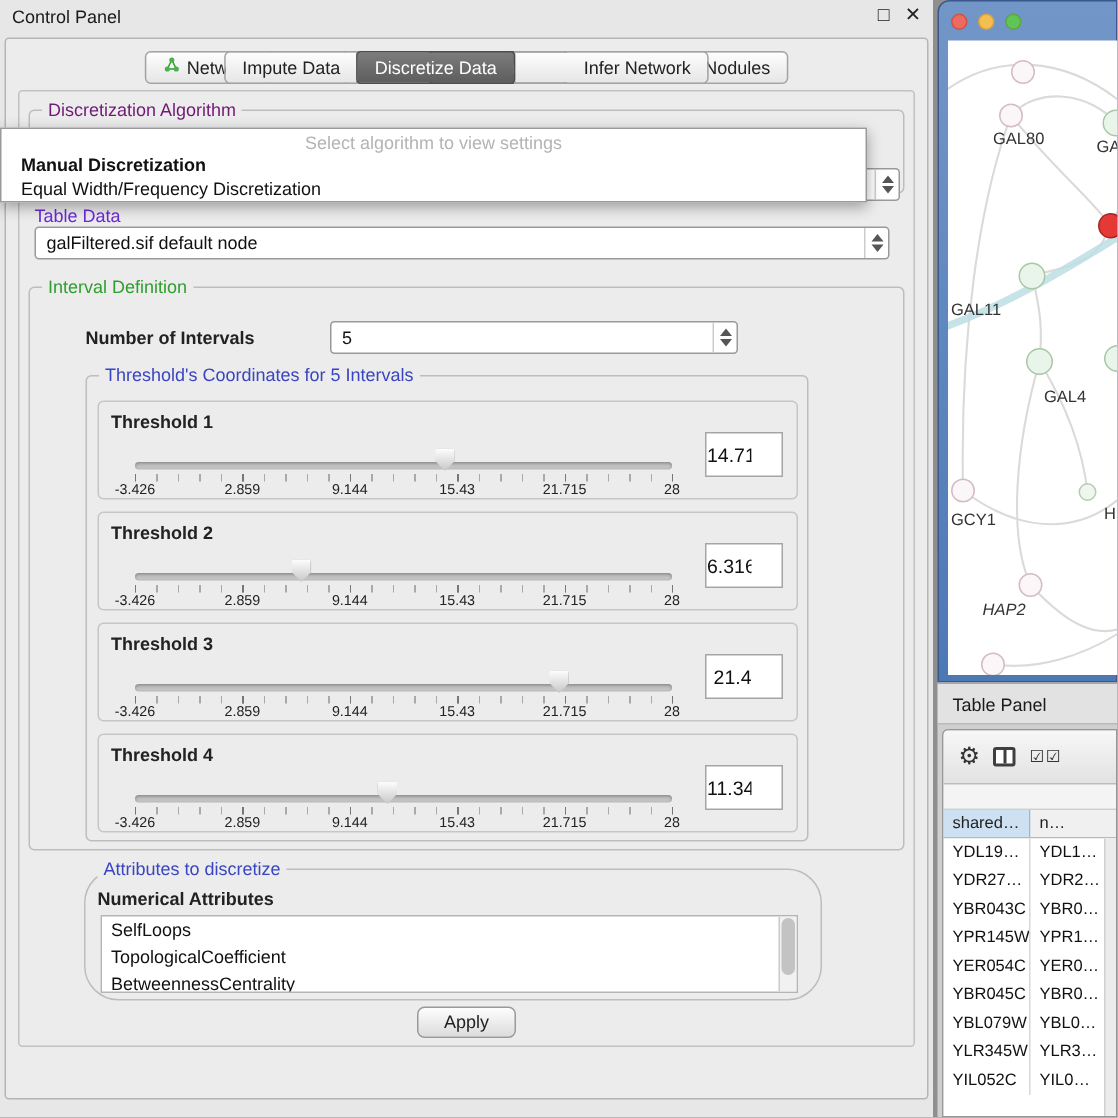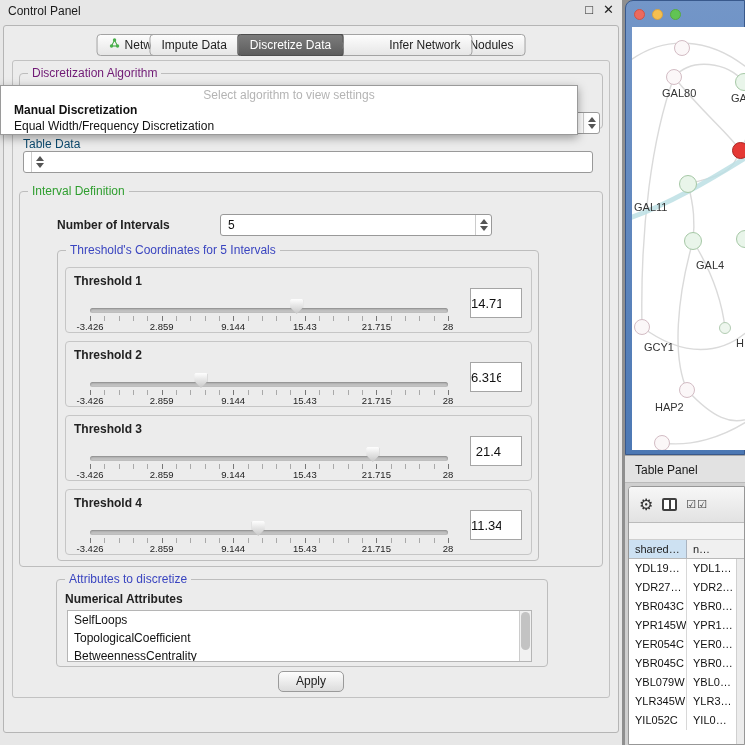--- a/index.html
+++ b/index.html
@@ -42,21 +42,21 @@
   .stepper .dn { width:0; height:0; border-left:4px solid transparent; border-right:4px solid transparent; border-top:5px solid #555; }
   .algo-combo { left:10px; top:38px; width:570px; z-index:1; }
 
   
   .algo-overlay { position:absolute; left:0; top:85px; width:578px; height:50px; background:#fff;
                   border:1px solid #9a9a9a; box-shadow:0 3px 9px rgba(0,0,0,.35); z-index:50; }
   .algo-placeholder { text-align:center; color:#b4b4b4; font-size:12px; padding-top:2px; }
   .algo-option { padding-left:13px; font-size:12px; line-height:16px; color:#111; }
   .algo-option.bold { font-weight:bold; }
 
-  .td-label { position:absolute; left:10px; top:76px; font-size:12px; color:#0c4a6e; }
+  .td-label { position:absolute; left:10px; top:76px; font-size:12px; color:#6d28d9; }
   .td-combo { left:10px; top:90px; width:570px; }
 
   .interval-group { left:6px; top:130px; width:584px; height:376px; }
   .noi-label { position:absolute; left:37px; top:26px; font-weight:bold; font-size:12px; }
   .noi-combo { left:200px; top:22px; width:272px; }
 
   .thr-group { left:37px; top:58px; width:482px; height:311px; }
   .thr-row { position:absolute; left:7px; width:467px; height:66px; border:1px solid #c6c6c6; border-radius:4px; background:#ececec; }
   .thr-row .thr-name { position:absolute; left:8px; top:6px; font-weight:bold; font-size:12px; }
   .slider-area { position:absolute; left:24px; top:0; width:358px; height:66px; }
@@ -70,21 +70,21 @@
            background-image:
              repeating-linear-gradient(to right,#777 0 1px,transparent 1px 71.6px),
              repeating-linear-gradient(to right,#a9a9a9 0 1px,transparent 1px 14.32px); }
   .scale { position:absolute; left:0; top:53px; width:358px; height:12px; }
   .scale span { position:absolute; transform:translateX(-50%); font-size:9.5px; color:#222; white-space:nowrap; }
   .s0{left:0} .s1{left:20%} .s2{left:40%} .s3{left:60%} .s4{left:80%} .s5{left:100%}
   .thr-value { position:absolute; left:404px; top:20px; width:52px; height:30px; background:#fff;
                border:1px solid #a5a5a5; font-family:"Liberation Sans",sans-serif; font-size:13px;
                text-align:right; padding-right:20px; color:#111; }
 
-  .attr-group { left:43px; top:518px; width:492px; height:88px; }
+  .attr-group { left:43px; top:518px; width:492px; height:88px;border-radius:23px; }
   .attr-title { position:absolute; left:8px; top:12px; font-weight:bold; font-size:12px; }
   .attr-list { position:absolute; left:10px; top:30px; width:465px; height:52px; background:#fff;
                border:1px solid #b5b5b5; overflow:hidden; }
   .attr-item { font-size:12px; line-height:18px; padding-left:6px; color:#111; white-space:nowrap; }
   .attr-scroll { position:absolute; right:0; top:0; bottom:0; width:12px; background:#f1f1f1; border-left:1px solid #ccc; }
   .attr-thumb { position:absolute; left:1px; top:1px; width:9px; height:38px; background:#c3c3c3; border-radius:5px; }
 
   .apply-btn { position:absolute; left:50%; transform:translateX(-50%); top:610px; width:66px; height:21px;
                background:linear-gradient(#fdfdfd,#dcdcdc); border:1px solid #9a9a9a; border-radius:5px;
                font-size:12px; color:#222; text-align:center; line-height:19px; }
@@ -180,20 +180,21 @@
             <span class="ctext"></span>
             <span class="stepper">
                 <i class="up"></i>
                 <i class="dn"></i>
               </span>
           </div>
         </div>
 
         <div class="td-label">Table Data</div>
         <div class="combo td-combo">
+          <span class="ctext">galFiltered.sif default node</span>
           <span class="stepper">
               <i class="up"></i>
               <i class="dn"></i>
             </span>
         </div>
 
         <div class="group interval-group">
           <span class="legend green">Interval Definition</span>
           <div class="noi-label">Number of Intervals</div>
           <div class="combo noi-combo">
@@ -346,25 +347,25 @@
         <div class="net-label" style="left: 30px; top: 60px;">GAL80</div>
         <div class="net-node green" style="left: 103px; top: 46px; width: 18px; height: 18px;"></div>
         <div class="net-label" style="left: 99px; top: 65px;">GA…</div>
         <div class="net-node red" style="left: 99.5px; top: 114.5px; width: 17px; height: 17px;"></div>
         <div class="net-node green" style="left: 47px; top: 148px; width: 18px; height: 18px;"></div>
         <div class="net-label" style="left: 2px; top: 174px;">GAL11</div>
         <div class="net-node green" style="left: 52px; top: 205px; width: 18px; height: 18px;"></div>
         <div class="net-label" style="left: 64px; top: 232px;">GAL4</div>
         <div class="net-node green" style="left: 104px; top: 203px; width: 18px; height: 18px;"></div>
         <div class="net-node pale" style="left: 2px; top: 292px; width: 16px; height: 16px;"></div>
-        <div class="net-label" style="left: 12px; top: 314px;">GCY1</div>
+        <div class="net-label" style="left: 2px; top: 314px;">GCY1</div>
         <div class="net-node small" style="left: 87px; top: 295px; width: 12px; height: 12px;"></div>
         <div class="net-label" style="left: 104px; top: 310px;">H…</div>
         <div class="net-node pale" style="left: 47px; top: 355px; width: 16px; height: 16px;"></div>
-        <div class="net-label" style="left: 23px; top: 374px;">HAP2</div>
+        <div class="net-label" style="left: 23px; top: 374px; font-style: italic;">HAP2</div>
         <div class="net-node pale" style="left: 22px; top: 408px; width: 16px; height: 16px;"></div>
       </div>
   </div>
 
   <div class="tp-strip">
     <span class="tp-title">Table Panel</span>
   </div>
   <div class="tp-under">
     <div class="tp-window">
       <div class="tp-toolbar">

